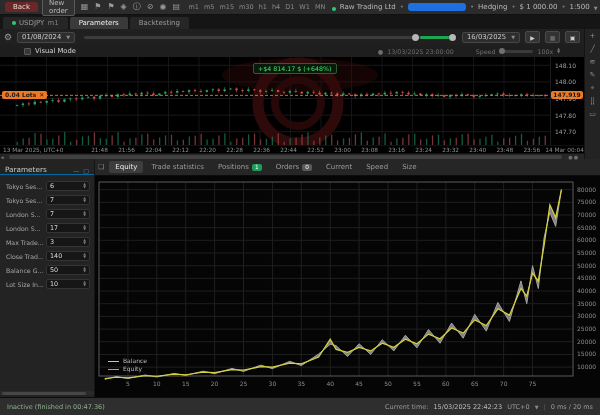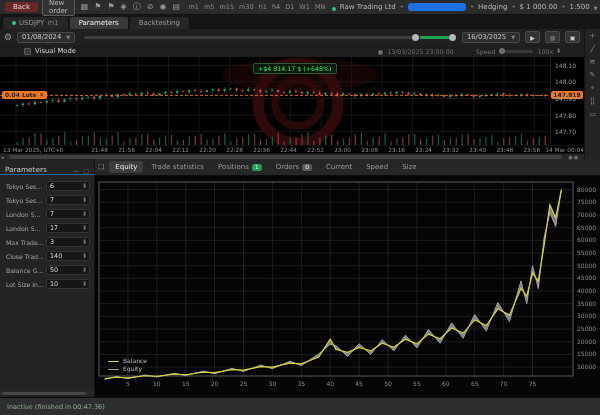--- a/index.html
+++ b/index.html
@@ -743,13 +743,21 @@
             <span class="legend-line" style="border-top-color: rgb(163, 163, 163);"></span>
             <span>Equity</span>
           </div>
         </div>
     </div>
   </div>
 </div>
 
 <div class="statusbar">
   <span class="sb-left">Inactive (finished in 00:47.36)</span>
+  <span class="sb-right">
+    <span>Current time:</span>
+    <span class="sb-val">15/03/2025 22:42:23</span>
+    <span>UTC+0</span>
+    <span class="caret">▼</span>
+    <span class="sb-sep">|</span>
+    <span>0 ms / 20 ms</span>
+  </span>
 </div>
 
 </body></html>

